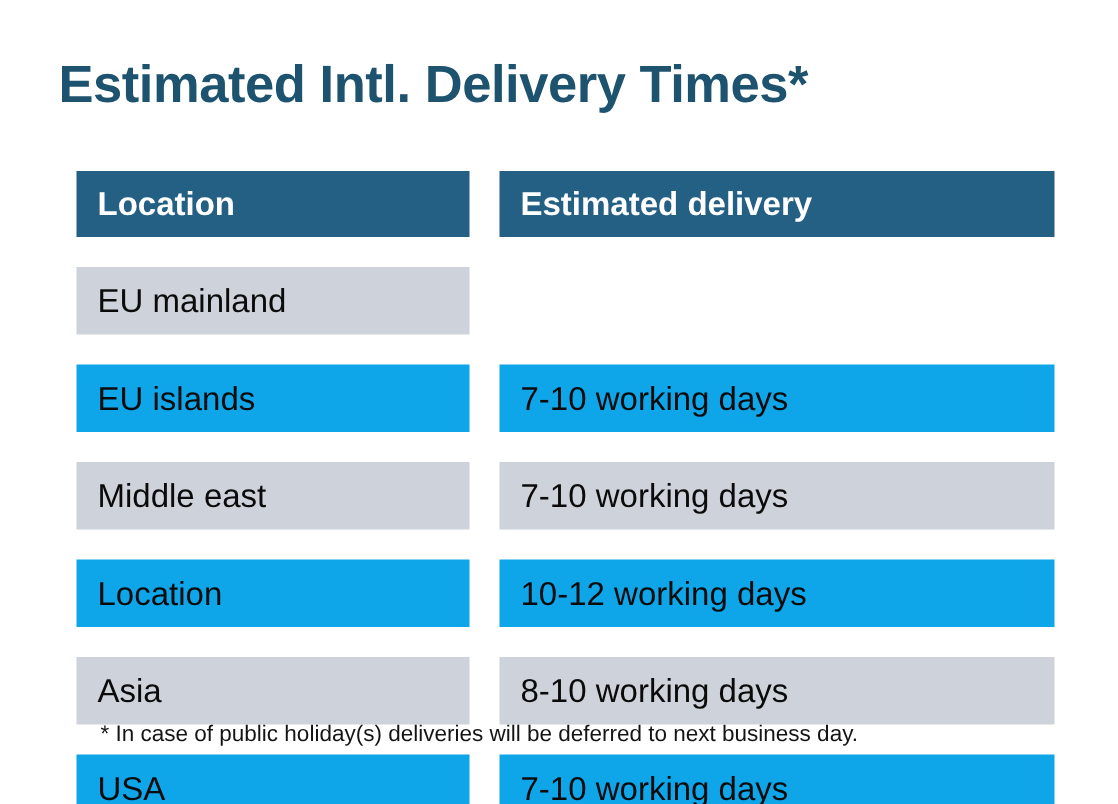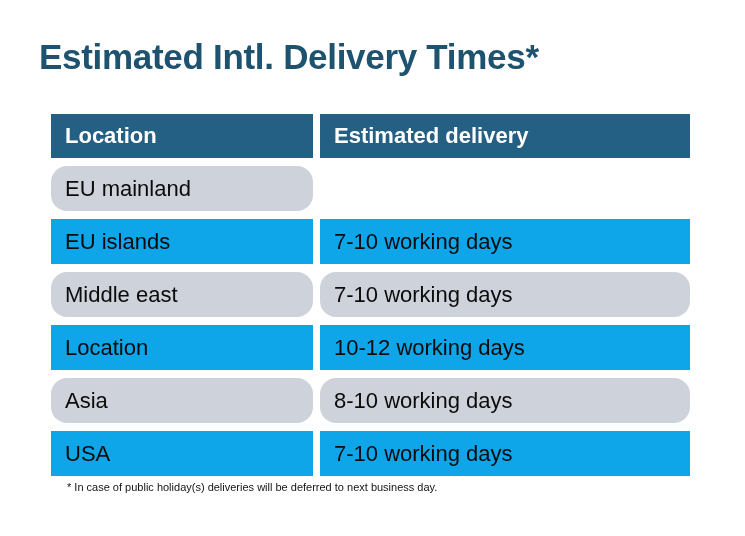--- a/index.html
+++ b/index.html
@@ -36,22 +36,22 @@
   .delivery-table {
     position: absolute;
     left: 51px;
     top: 114px;
     width: 639px;
   }
 
   .table-row {
     display: flex;
     width: 100%;
-    margin-bottom: 8px;
-    column-gap: 7px;
+    margin-bottom: 20px;
+    column-gap: 20px;
   }
 
   .cell {
     box-sizing: border-box;
     padding: 0 14px;
     display: flex;
     align-items: center;
     height: 45px;
     font-size: 22px;
     color: #0b0b0b;
@@ -73,32 +73,31 @@
     background: #22608a;
     background: #245f84;
     color: #ffffff;
     font-weight: 700;
     height: 44px;
     font-size: 22px;
   }
 
   .row-odd .cell {
     background: #ced2da;
-    border-radius: 16px;
   }
 
   .row-even .cell {
     background: #0ea5e9;
   }
 
   .footnote {
     position: absolute;
     left: 67px;
     top: 481px;
-    font-size: 11px;
+    font-size: 15px;
     color: #141414;
     white-space: nowrap;
     letter-spacing: 0px;
   }
 </style>
 </head>
 <body>
 
 <div class="page">
 

